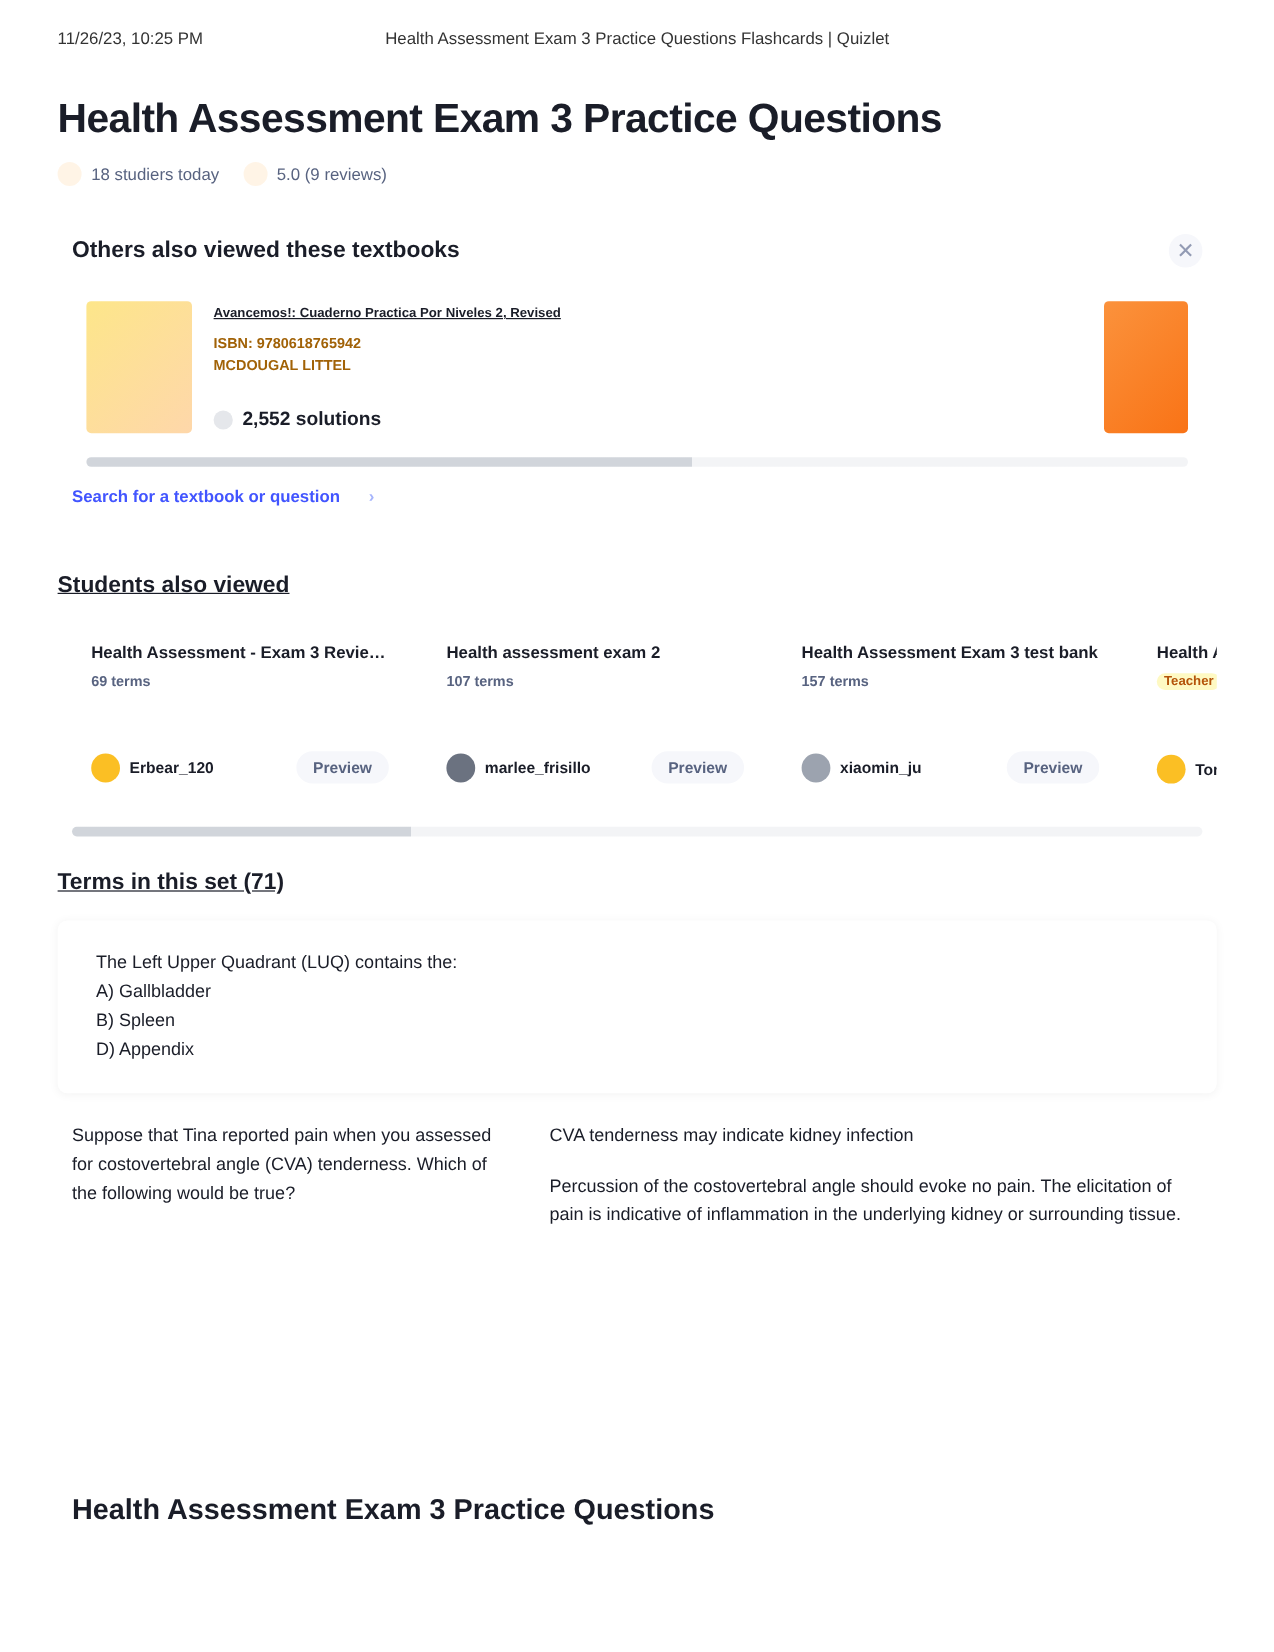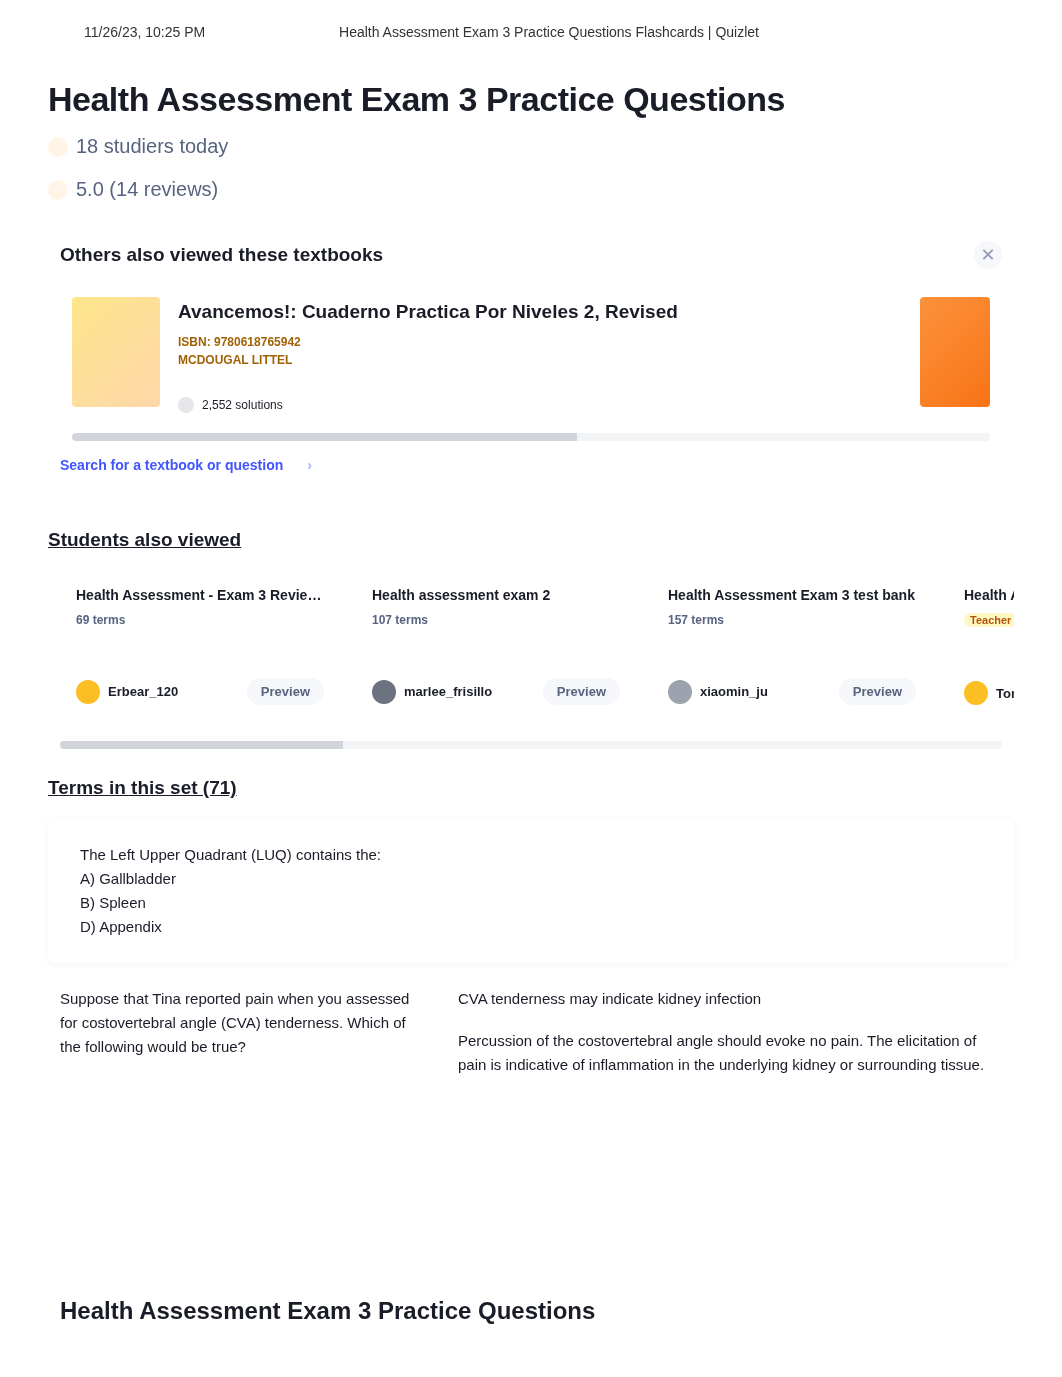--- a/index.html
+++ b/index.html
@@ -10,37 +10,36 @@
       width: 1062px;
     }
     .print-header {
       display: flex;
       justify-content: space-between;
       padding: 24px 48px 40px 48px;
       font-size: 14px;
       color: #333;
     }
     .print-header .right { text-align: center; flex: 1; }
-    .print-header .left { width: 200px; margin-left: 36px; }
+    .print-header .left { width: 200px; }
     .print-header .spacer { width: 200px; }
     .container { padding: 0 48px; }
     .page-title {
       font-size: 34px;
       font-weight: 800;
       margin-bottom: 16px;
       letter-spacing: -0.5px;
     }
     .stats-row {
       display: flex;
-      align-items: flex-start;
+      align-items: center;
       gap: 20px;
-      font-size: 20px;
+      font-size: 14px;
       color: #586380;
       margin-bottom: 40px;
-      flex-direction: column;
     }
     .stat { display: flex; align-items: center; gap: 8px; }
     .stat-icon {
       width: 20px; height: 20px;
       background: #ffedd5;
       border-radius: 10px;
       opacity: 0.6;
     }
     .section-title {
       font-size: 19px;
@@ -83,25 +82,25 @@
     }
     .book-cover.orange {
       width: 70px; height: 110px;
       background: linear-gradient(135deg, #fb923c 0%, #f97316 100%);
       position: absolute;
       right: 24px;
       top: 12px;
       margin: 0;
     }
     .textbook-info { flex: 1; padding-top: 4px; }
-    .textbook-title { font-size: 19px; font-weight: 700; margin-bottom: 10px; }
+    .textbook-title { font-size: 11px; font-weight: 700; margin-bottom: 10px; text-decoration: underline; }
     .textbook-meta { font-size: 12px; color: #a16207; line-height: 1.5; font-weight: 600; }
     .solutions-row {
       display: flex; align-items: center; gap: 8px;
-      margin-top: 28px; font-size: 12px; font-weight: 400;
+      margin-top: 28px; font-size: 16px; font-weight: 700;
     }
     .verify-icon {
       width: 16px; height: 16px;
       border-radius: 50%;
       background: #e5e7eb;
     }
     .scrollbar-shadow {
       height: 8px;
       border-radius: 4px;
       background: linear-gradient(90deg, #d1d5db 0%, #d1d5db 55%, #f3f4f6 55%, #f3f4f6 100%);
@@ -232,21 +231,21 @@
 
 <div class="container">
   <h1 class="page-title">Health Assessment Exam 3 Practice Questions</h1>
   <div class="stats-row">
     <div class="stat">
       <span class="stat-icon"></span>
       <span>18 studiers today</span>
     </div>
     <div class="stat">
       <span class="stat-icon"></span>
-      <span>5.0 (14 reviews)</span>
+      <span>5.0 (9 reviews)</span>
     </div>
   </div>
 
   <div class="textbook-header">
     <div class="section-title" style="padding:0;margin:0">Others also viewed these textbooks</div>
     <div class="close-icon">✕</div>
   </div>
 
   <div class="textbook-card">
     <div class="book-cover"></div>

